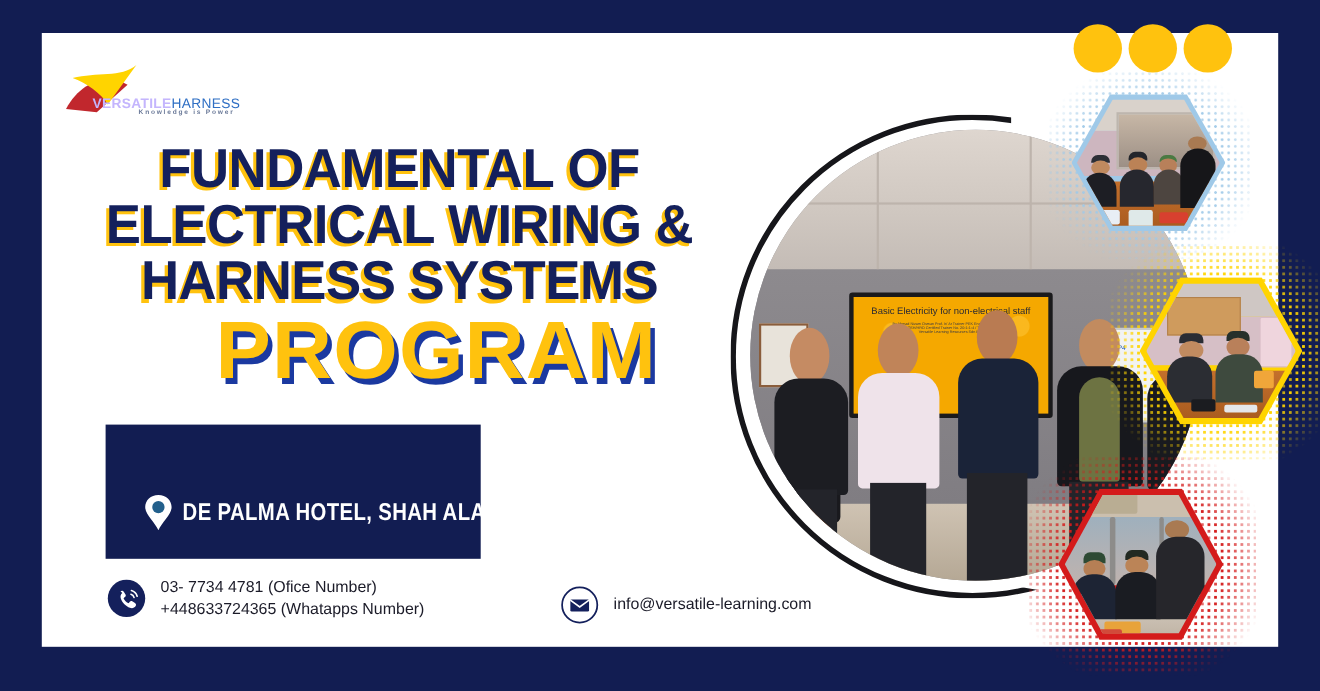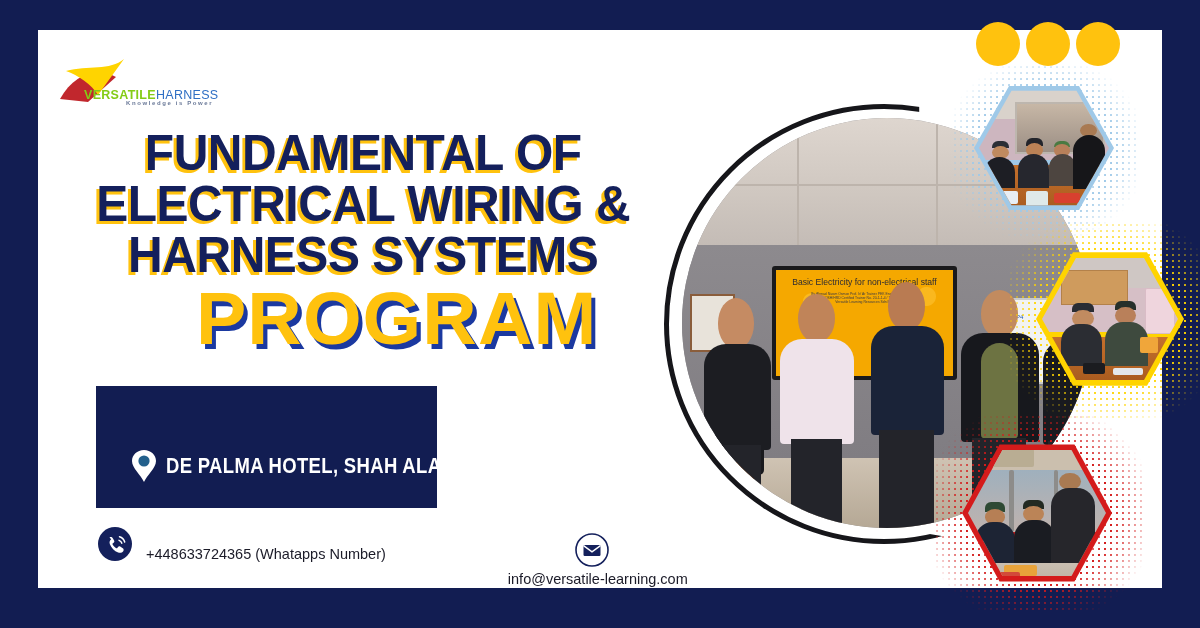--- a/index.html
+++ b/index.html
@@ -38,21 +38,21 @@
   .logo-word {
     position: absolute;
     left: 26px;
     top: 30px;
     letter-spacing: .2px;
     white-space: nowrap;
   }
   .logo-word .w1 {
     font-size: 12.5px;
     font-weight: bold;
-    color: #84cc16;
+    color: #c4b5fd;
     letter-spacing: .3px;
   }
   .logo-word .w2 {
     font-size: 12.5px;
     font-weight: normal;
     color: #2f6fc4;
     letter-spacing: .3px;
   }
   .logo-tag {
     position: absolute;
@@ -141,21 +141,21 @@
     position: absolute;
     left: 96px;
     top: 524px;
     display: flex;
     align-items: flex-start;
   }
   .contact {
     display: flex;
     align-items: center;
   }
-  .contact.email { margin-left: 122px; padding-top: 7px; flex-direction: column; }
+  .contact.email { margin-left: 122px; padding-top: 7px; }
   .contact-icon {
     width: 38px; height: 38px;
     flex: 0 0 38px;
     margin-right: 12px;
     display:flex; align-items:center; justify-content:center;
   }
   .contact-lines {
     font-family: "Liberation Sans", sans-serif;
     font-size: 14.5px;
     color: #1b1b28;
@@ -362,21 +362,21 @@
     <div class="contact phone">
       <span class="contact-icon">
         <svg width="36" height="36" viewBox="0 0 36 36">
           <circle cx="18" cy="18" r="17" fill="#14205c"></circle>
           <path d="M12.5 11.5 c1.4-1 2.6-.4 3.3.8 l1.3 2.2 c.5.9.3 1.6-.5 2.2 l-.9.7 c-.3.2-.4.5-.2.9 .9 1.7 2.2 3 3.9 3.9 .4.2.7.1.9-.2 l.7-.9 c.6-.8 1.3-1 2.2-.5 l2.2 1.3 c1.2.7 1.8 1.9.8 3.3 -1.1 1.5-3 2.1-5.1 1.3 -3.6-1.3-6.9-4.6-8.2-8.2 -.8-2.1-.2-4 1.3-5.1 Z" fill="#ffffff"></path>
           <path d="M22.5 10.8 a7.8 7.8 0 0 1 5.2 5.2" fill="none" stroke="#ffffff" stroke-width="1.5" stroke-linecap="round"></path>
           <path d="M22.0 14.3 a4.5 4.5 0 0 1 2.9 2.9" fill="none" stroke="#ffffff" stroke-width="1.4" stroke-linecap="round"></path>
         </svg>
       </span>
       <span class="contact-lines">
-        <br>
+        <span>03- 7734 4781 (Ofice Number)</span><br>
         <span>+448633724365 (Whatapps Number)</span>
       </span>
     </div>
     <div class="contact email">
       <span class="contact-icon">
         <svg width="36" height="36" viewBox="0 0 36 36">
           <circle cx="18" cy="18" r="16" fill="#ffffff" stroke="#14205c" stroke-width="1.6"></circle>
           <rect x="9.5" y="13" width="17" height="11" rx="1.2" fill="#14205c"></rect>
           <path d="M9.5 13.6 L18 19.8 L26.5 13.6" fill="none" stroke="#ffffff" stroke-width="1.5"></path>
         </svg>

